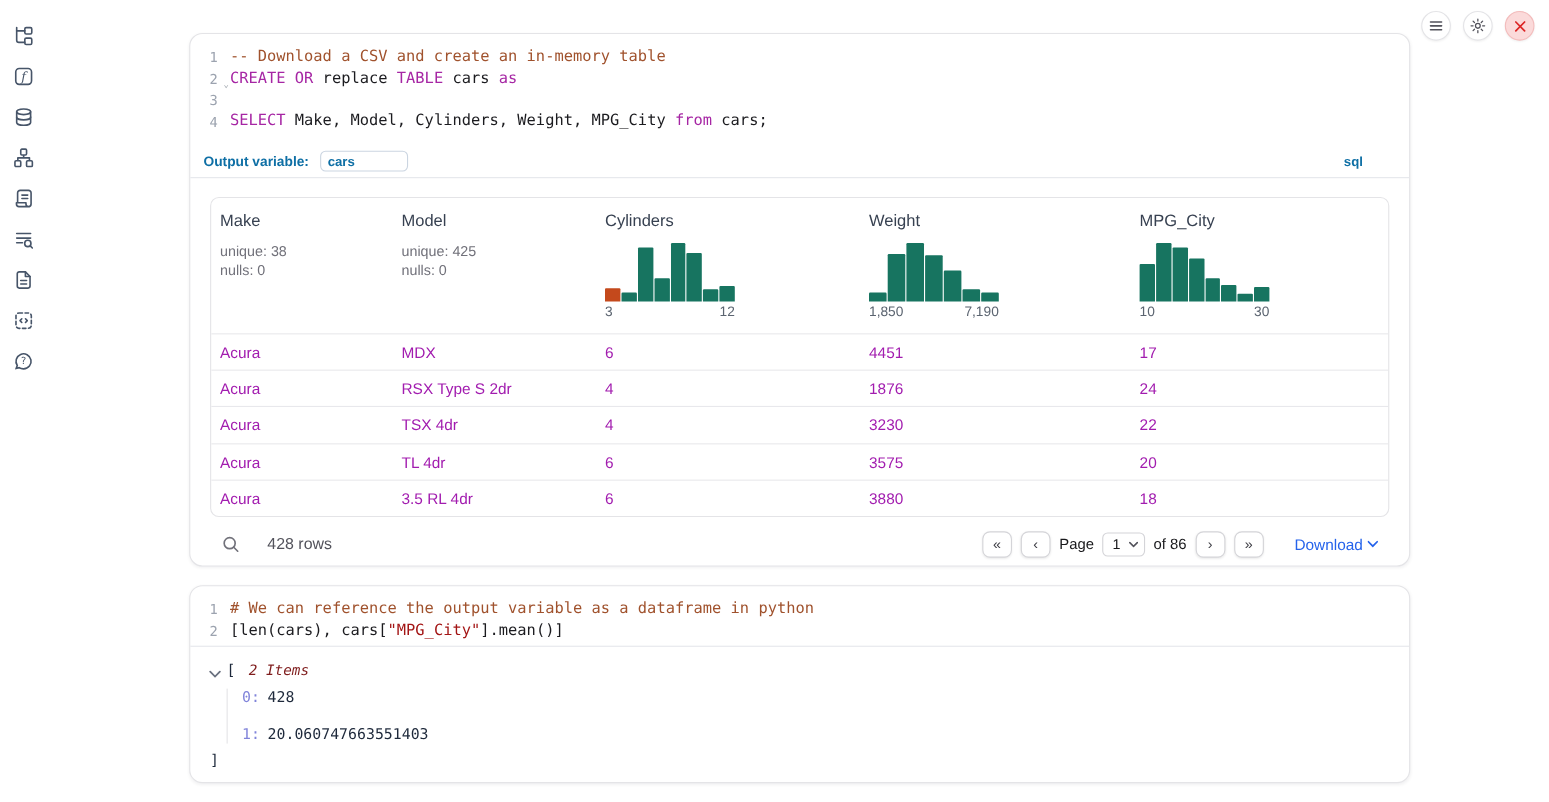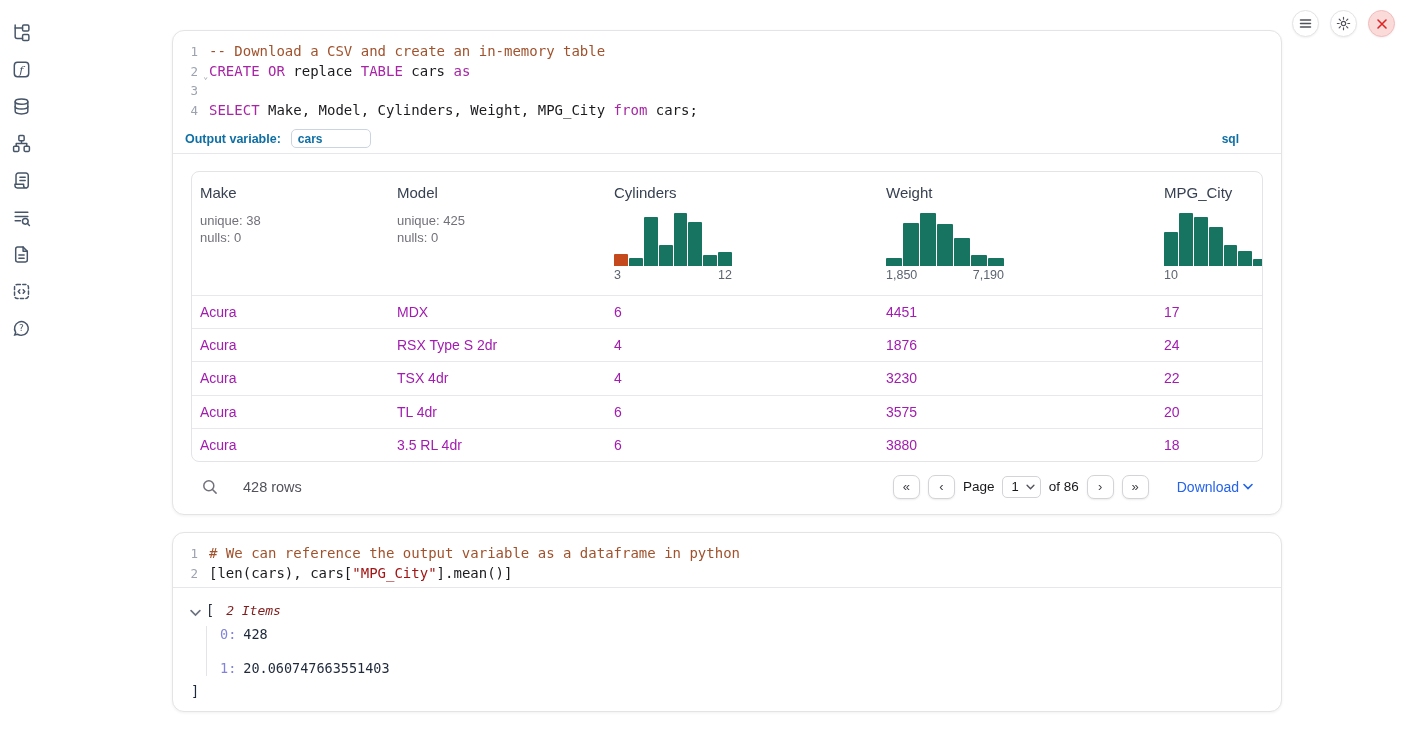--- a/index.html
+++ b/index.html
@@ -33,31 +33,31 @@
   .code-area { padding:11px 0 4px 0; font-family:"DejaVu Sans Mono", monospace; font-size:14px; line-height:19.5px; }
   .code-line { display:flex; }
   .gutter { flex:none; width:36px; text-align:right; padding-right:11px; color:#9ca3af; font-size:12.5px; position:relative; }
   .fold { position:absolute; right:1px; top:5px; font-size:8px; color:#9aa0a8; }
   .code-text { white-space:pre; color:#1b1b1f; }
   .tok-comment { color:#a0522d; }
   .tok-keyword { color:#a626a4; }
   .tok-string  { color:#a31515; }
   .tok-plain   { color:#1b1b1f; }
   
-  .outvar-row { height:30px; display:flex; align-items:center; padding:0 36px 0 12px; border-bottom:1px solid #e5e7eb; }
+  .outvar-row { height:30px; display:flex; align-items:center; padding:0 36px 0 12px; border-bottom:1px solid #e5e7eb;margin-top:8px; }
   .outvar-label { font-size:12.5px; font-weight:700; color:#0e6fa5; }
   .outvar-input {
     margin-left:10px; width:80px; height:19px; border:1px solid #cbd5e1; border-radius:5px;
     font-family:"Liberation Sans", sans-serif; font-size:12px; font-weight:700; color:#0e6fa5; padding:0 6px;
   }
   .lang-badge { margin-left:auto; font-size:12px; font-weight:700; color:#0e6fa5; background:none; border:none; cursor:pointer; }
   
   .output-area { padding:17px 18px 0 18px; }
   .table-card { border:1px solid #e4e4e7; border-radius:8px; overflow:hidden; }
-  .tgrid { display:grid; grid-template-columns:165px 185px 240px 246px 1fr;gap:32px; }
+  .tgrid { display:grid; grid-template-columns:165px 185px 240px 246px 1fr; }
   .thead { padding-top:12px; height:123px; }
   .th { padding:0 8px; cursor:pointer; }
   .th-name { font-size:15px; color:#374151; }
   .th-stats { margin-top:11px; font-size:13px; color:#71717a; line-height:17px; }
   .hist { margin-top:12px; width:118px; }
   .hist-bars { display:flex; align-items:flex-end; gap:1px; height:53px; }
   .hist-bar { flex:1; border-radius:1px 1px 0 0; }
   .hist-axis { display:flex; justify-content:space-between; margin-top:2px; font-size:12.5px; color:#5b6470; }
   .trow { height:33.2px; align-items:center; border-top:1px solid #e8e8ec; font-size:14px; color:#a21caf; }
   .td { padding:0 8px; overflow:hidden; white-space:nowrap; }
@@ -263,21 +263,21 @@
                 <div class="hist-bar" style="height: 53px; background: rgb(23, 116, 96);"></div>
                 <div class="hist-bar" style="height: 49px; background: rgb(23, 116, 96);"></div>
                 <div class="hist-bar" style="height: 39px; background: rgb(23, 116, 96);"></div>
                 <div class="hist-bar" style="height: 21px; background: rgb(23, 116, 96);"></div>
                 <div class="hist-bar" style="height: 15px; background: rgb(23, 116, 96);"></div>
                 <div class="hist-bar" style="height: 7px; background: rgb(23, 116, 96);"></div>
                 <div class="hist-bar" style="height: 13px; background: rgb(23, 116, 96);"></div>
               </div>
               <div class="hist-axis">
                 <span>10</span>
-                <span>60</span>
+                <span>30</span>
               </div>
             </div>
           </div>
         </div>
       <div id="table-body">
           <div class="tgrid trow">
             <div class="td">Acura</div>
             <div class="td">MDX</div>
             <div class="td">6</div>
             <div class="td">4451</div>

